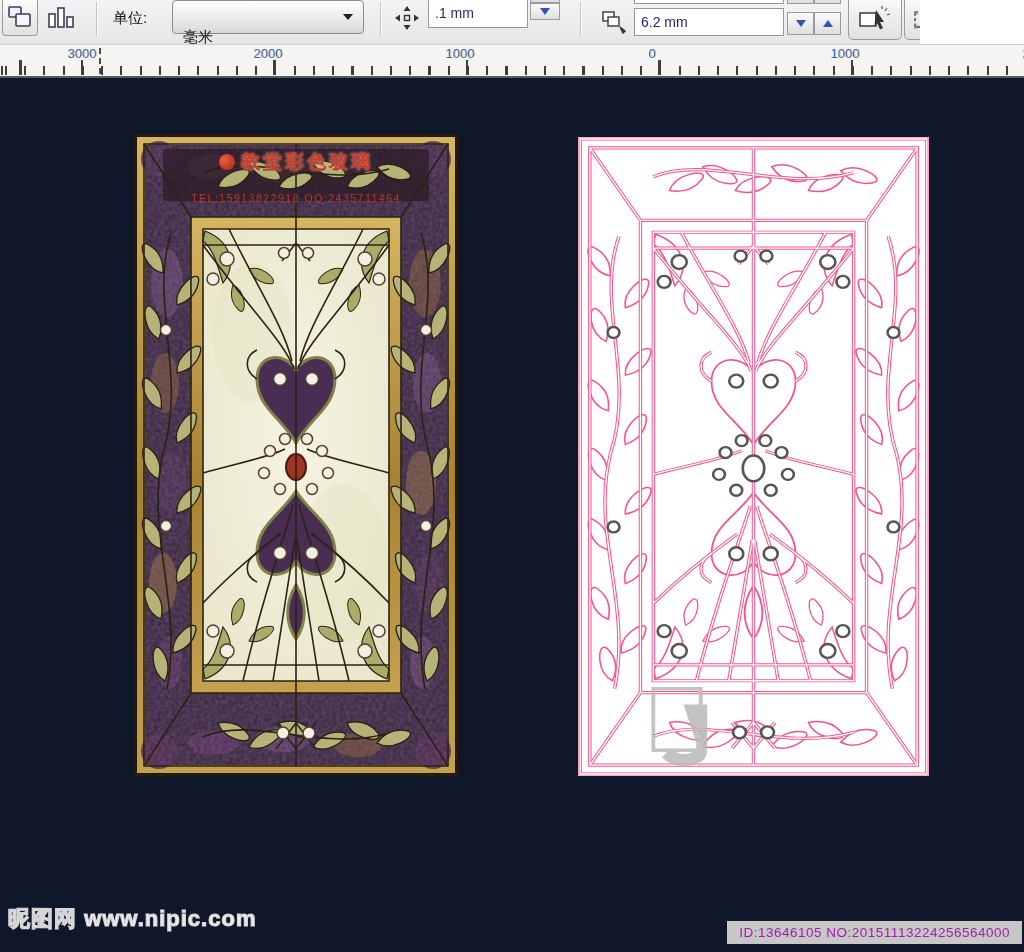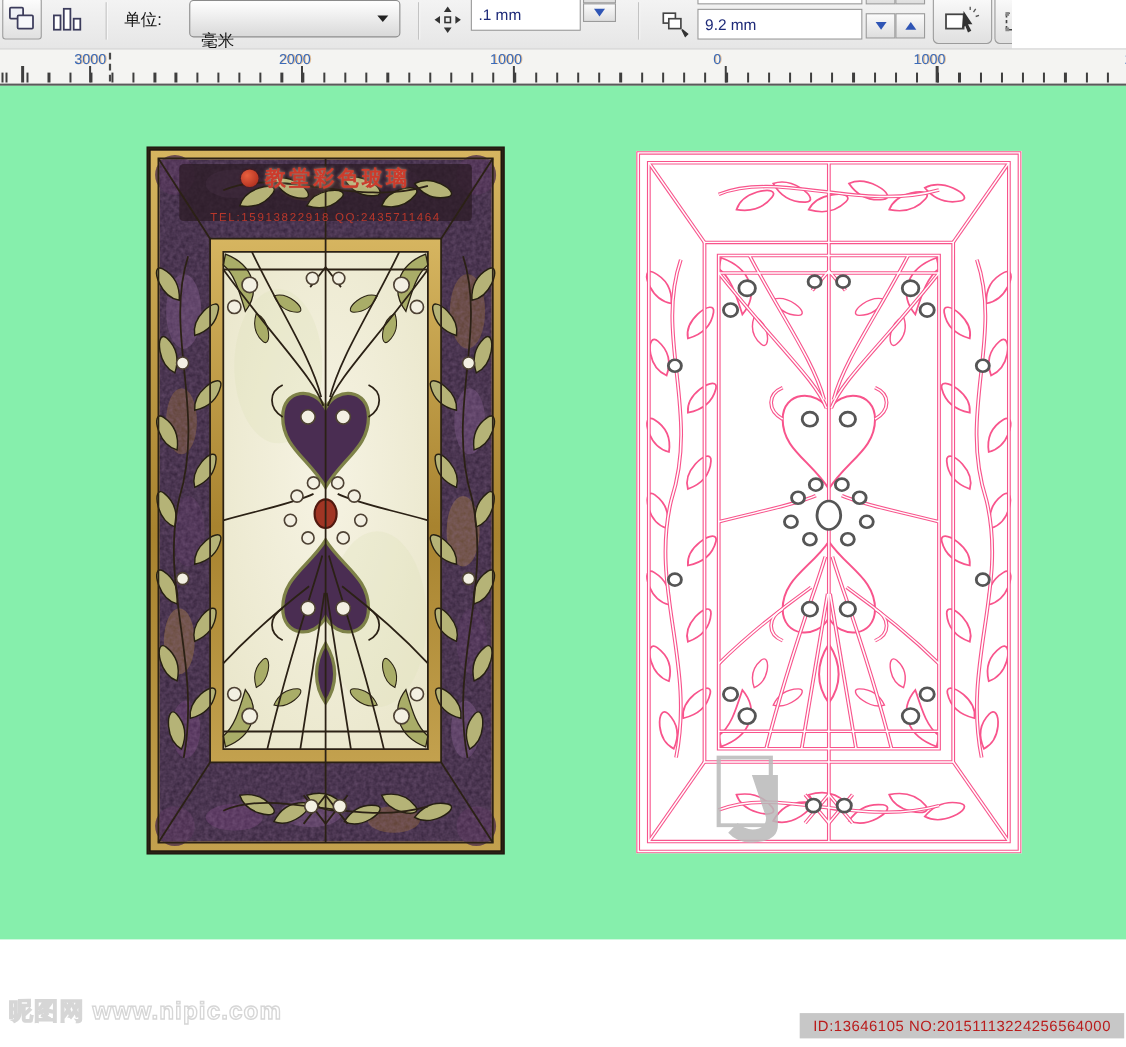--- a/index.html
+++ b/index.html
@@ -34,37 +34,37 @@
          background:repeating-linear-gradient(to right,#3e3e3e 0 2px,transparent 2px 19.25px);
          background-position:5px 0;}
   .ticks-major{position:absolute;left:0;right:0;bottom:1px;height:15px;
          background:repeating-linear-gradient(to right,#3e3e3e 0 2px,transparent 2px 192.5px);
          background-position:81px 0;}
   .rl{position:absolute;top:1px;transform:translateX(-50%);font-size:13px;color:#3a6ab8;
       text-shadow:1px 0 0 rgba(205,125,40,.45);}
   .guide-dash{position:absolute;left:99px;top:3px;height:26px;border-left:2px dashed #4a4a4a;}
 
   
-  .canvas{position:absolute;top:78px;left:0;width:1024px;height:776px;background:#86efac;}
+  .canvas{position:absolute;top:78px;left:0;width:1024px;height:874px;background:#0f172a;}
   .art{position:absolute;}
 
   
   .photo-wm{position:absolute;left:133px;top:149px;width:326px;text-align:center;pointer-events:none;}
   .photo-wm .t1{display:flex;align-items:center;justify-content:center;gap:6px;
       color:#cc3b2c;font-size:19px;font-weight:bold;letter-spacing:3px;
       text-shadow:0 0 3px rgba(255,235,205,.65),0 0 1px #7d1d12;filter:blur(.3px);}
   .logo-dot{width:16px;height:16px;border-radius:50%;background:radial-gradient(circle at 35% 35%,#e8603f,#a32417);
       box-shadow:0 0 2px #5c0f06;display:inline-block;}
   .photo-wm .t2{margin-top:17px;color:#c0392b;font-size:10.5px;letter-spacing:1.5px;opacity:.95;filter:blur(.3px);}
 
   
   .site-wm{position:absolute;left:8px;top:904px;font-size:22px;font-weight:bold;letter-spacing:1px;
       color:rgba(255,255,255,.92);-webkit-text-stroke:1.2px #d6d6d6;}
   .id-badge{position:absolute;right:2px;top:921px;height:23px;line-height:23px;padding:0 12px;
-      background:#c7c7c7;color:#b91c1c;font-size:13.5px;letter-spacing:.5px;}
+      background:#c7c7c7;color:#a21caf;font-size:13.5px;letter-spacing:.5px;}
 </style>
 </head>
 <body>
 
 <div class="screen">
 
   <div class="toolbar">
 
     <div class="tbtn" style="left:2px;top:-2px;width:34px;height:36px;">
       <svg width="26" height="24" viewBox="0 0 26 24">
@@ -113,21 +113,21 @@
     <div class="tfield" style="left:634px;top:-24px;width:150px;height:28px;"></div>
     <div class="spinbtn" style="left:787px;top:-18px;width:25px;height:20px;"></div>
     <div class="spinbtn" style="left:814px;top:-18px;width:25px;height:20px;"></div>
 
     <svg style="position:absolute;left:600px;top:9px;" width="28" height="28" viewBox="0 0 28 28">
       <rect x="3" y="3" width="11" height="9" fill="#fff" stroke="#444" stroke-width="1.5"></rect>
       <rect x="8" y="8" width="11" height="9" fill="#fff" stroke="#444" stroke-width="1.5"></rect>
       <path d="M20 18 l3 6 l2 -2 z M20 18 l4 4" stroke="#333" stroke-width="1.4" fill="#333"></path>
     </svg>
     <div class="tfield" style="left:634px;top:8px;width:150px;height:28px;">
-      <span>9.2 mm</span>
+      <span>6.2 mm</span>
     </div>
     <div class="spinbtn" style="left:787px;top:12px;width:25px;height:21px;">
         <span class="tri-dn"></span>
       </div>
     <div class="spinbtn" style="left:814px;top:12px;width:25px;height:21px;">
         <span class="tri-up"></span>
       </div>
 
     <div class="tbtn" style="left:848px;top:-8px;width:52px;height:46px;border-radius:5px;">
       <svg width="34" height="30" viewBox="0 0 34 30" style="margin-top:10px;">

